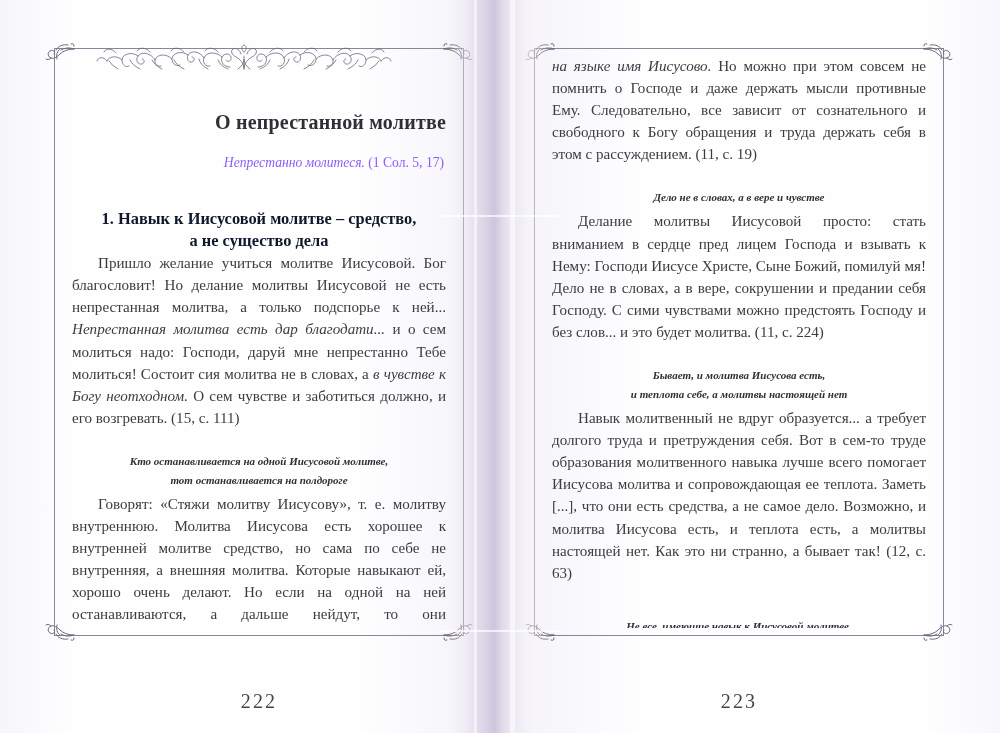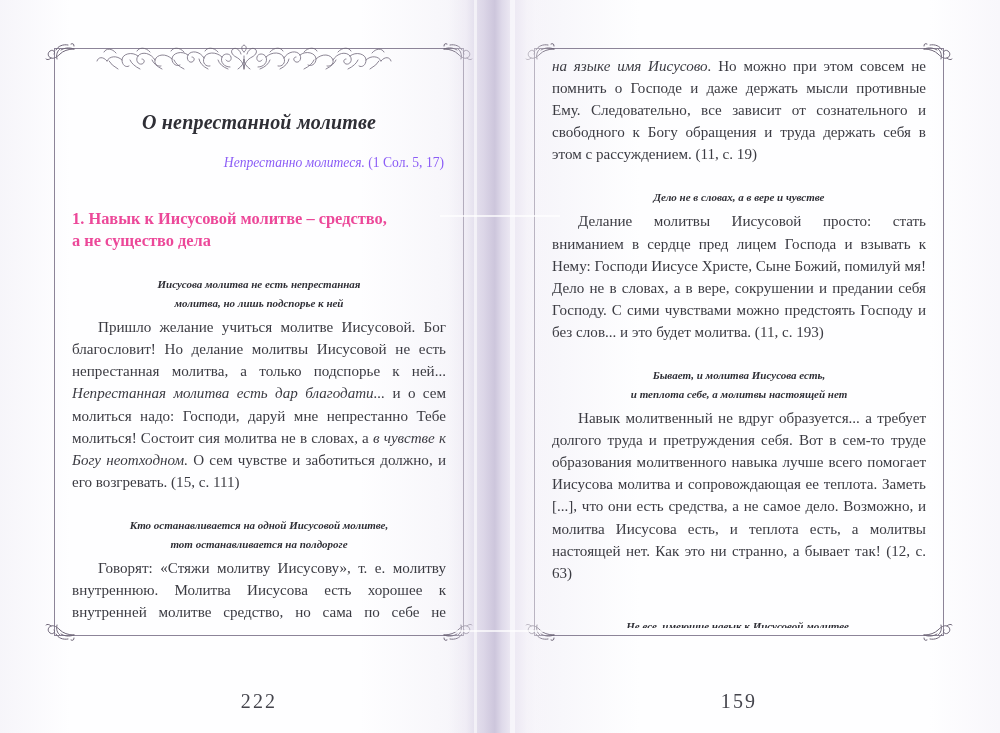--- a/index.html
+++ b/index.html
@@ -149,40 +149,40 @@
     text-align: justify;
     text-justify: inter-word;
     hyphens: manual;
   }
   .col.right-col { top: 7px; }
 
   h1.chapter-title {
     margin: 53px 0 0 0;
     font-size: 20px;
     font-weight: bold;
-    text-align: center;
+    text-align: right;
     letter-spacing: .2px;
     color: #2f2f36;
-    font-style: italic;
   }
 
   .epigraph {
     margin: 19px 2px 0 0;
     text-align: right;
     font-size: 13.6px;
     color: #8b5cf6;
   }
   .epigraph i { font-style: italic; }
 
   h2.section-number {
     margin: 34px 0 0 0;
     font-size: 16.4px;
     font-weight: bold;
+    text-align: center;
     line-height: 22px;
-    color: #ec4899;
+    color: #0f172a;
   }
 
   h3.subhead {
     margin: 23px 0 3px 0;
     font-size: 11px;
     font-weight: bold;
     font-style: italic;
     text-align: center;
     line-height: 19px;
     color: #2f2f36;
@@ -320,24 +320,20 @@
       <div class="epigraph">
         <i>Непрестанно молитеся.</i>
         <span>(1 Сол. 5, 17)</span>
       </div>
 
       <h2 class="section-number">
         <span>1. Навык к Иисусовой молитве – средство,</span><br>
         <span>а не существо дела</span>
       </h2>
 
-      <h3 class="subhead">
-        <span>Иисусова молитва не есть непрестанная</span><br>
-        <span>молитва, но лишь подспорье к ней</span>
-      </h3>
 
       <p class="para"><span>Пришло желание учиться молитве Иисусовой. Бог благословит! Но делание молитвы Иисусовой не есть непрестанная молитва, а только подспорье к ней... </span><i>Непрестанная молитва есть дар благодати...</i><span> и о сем молиться надо: Господи, даруй мне непрестанно Тебе молиться! Состоит сия молитва не в словах, а </span><i>в чувстве к Богу неотходном.</i><span> О сем чувстве и заботиться должно, и его возгревать. (15, с. 111)</span></p>
 
       <h3 class="subhead">
         <span>Кто останавливается на одной Иисусовой молитве,</span><br>
         <span>тот останавливается на полдороге</span>
       </h3>
 
       <p class="para">Говорят: «Стяжи молитву Иисусову», т. е. молитву внутреннюю. Молитва Иисусова есть хорошее к внутренней молитве средство, но сама по себе не внутренняя, а внешняя молитва. Которые навыкают ей, хорошо очень делают. Но если на одной на ней останавливаются, а дальше нейдут, то они останавливаются на полдороге...</p>
 
@@ -390,38 +386,38 @@
       </svg>
     </div>
 
     <div class="col right-col">
 
       <p class="para flush"><i>на языке имя Иисусово.</i><span> Но можно при этом совсем не помнить о Господе и даже держать мысли противные Ему. Следовательно, все зависит от сознательного и свободного к Богу обращения и труда держать себя в этом с рассуждением. (11, с. 19)</span></p>
 
       <h3 class="subhead">
         <span>Дело не в словах, а в вере и чувстве</span>
       </h3>
-      <p class="para">Делание молитвы Иисусовой просто: стать вниманием в сердце пред лицем Господа и взывать к Нему: Господи Иисусе Христе, Сыне Божий, помилуй мя! Дело не в словах, а в вере, сокрушении и предании себя Господу. С сими чувствами можно предстоять Господу и без слов... и это будет молитва. (11, с. 193)</p>
+      <p class="para">Делание молитвы Иисусовой просто: стать вниманием в сердце пред лицем Господа и взывать к Нему: Господи Иисусе Христе, Сыне Божий, помилуй мя! Дело не в словах, а в вере, сокрушении и предании себя Господу. С сими чувствами можно предстоять Господу и без слов... и это будет молитва. (11, с. 224)</p>
 
       <h3 class="subhead">
         <span>Бывает, и молитва Иисусова есть,</span><br>
         <span>и теплота себе, а молитвы настоящей нет</span>
       </h3>
       <p class="para">Навык молитвенный не вдруг образуется... а требует долгого труда и претруждения себя. Вот в сем-то труде образования молитвенного навыка лучше всего помогает Иисусова молитва и сопровождающая ее теплота. Заметь [...], что они есть средства, а не самое дело. Возможно, и молитва Иисусова есть, и теплота есть, а молитвы настоящей нет. Как это ни странно, а бывает так! (12, с. 63)</p>
 
       <h3 class="subhead tight">
         <span>Не все, имеющие навык к Иисусовой молитве,</span><br>
         <span>вкушают от теплота ее</span>
       </h3>
       <p class="para">Велика сила этой молитвы, по изображению св. отцов; а между тем на деле видим, что не все, имеющие навык к ней, причастны этой силе, не все вкушают от плодов ее. Отчего это? Оттого, что сами хотят забрать</p>
 
     </div>
   </div>
 
-  <div class="folio right">159</div>
+  <div class="folio right">223</div>
 
   <div id="gutter">
     <div class="glint a"></div>
     <div class="glint b"></div>
   </div>
   <div class="band" style="top:215px"></div>
   <div class="band" style="top:630px"></div>
 
 </div>
 

